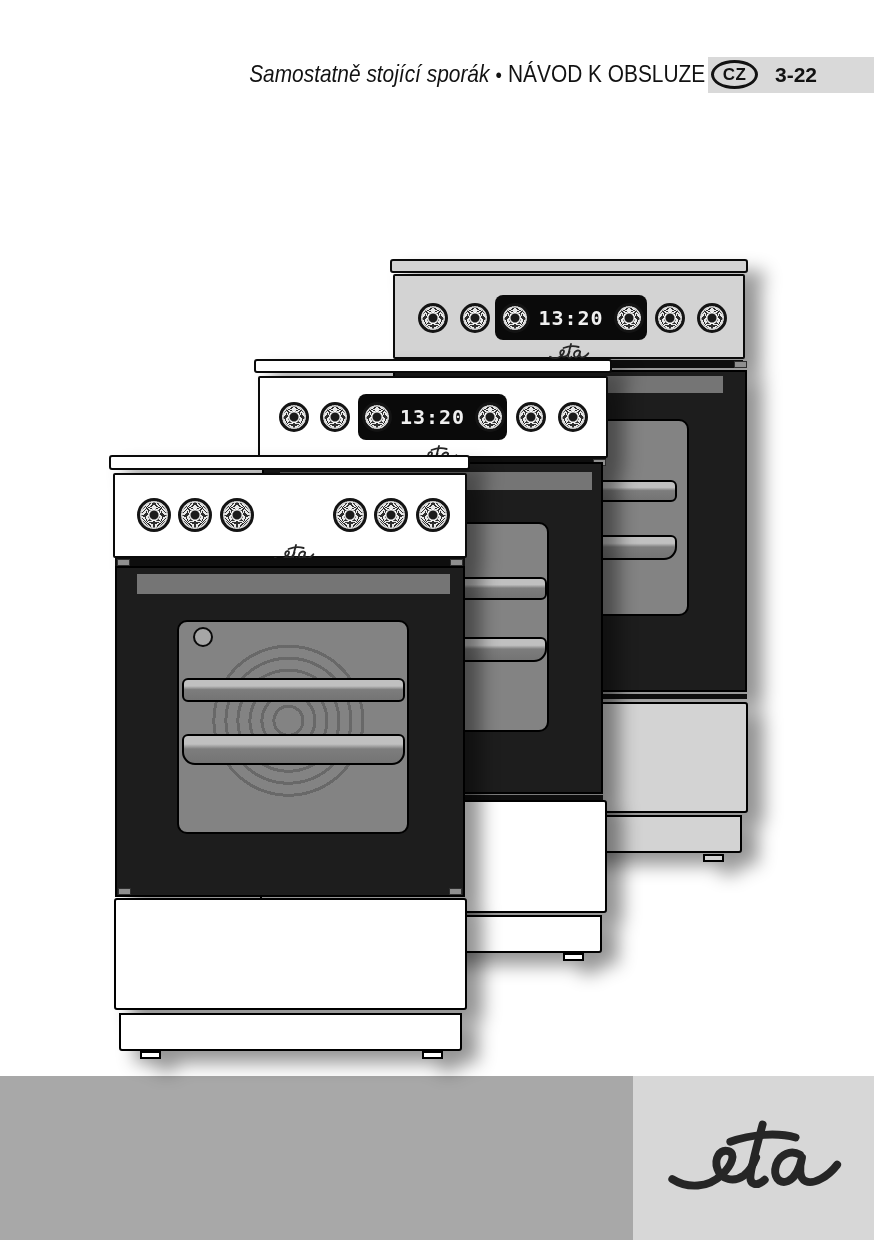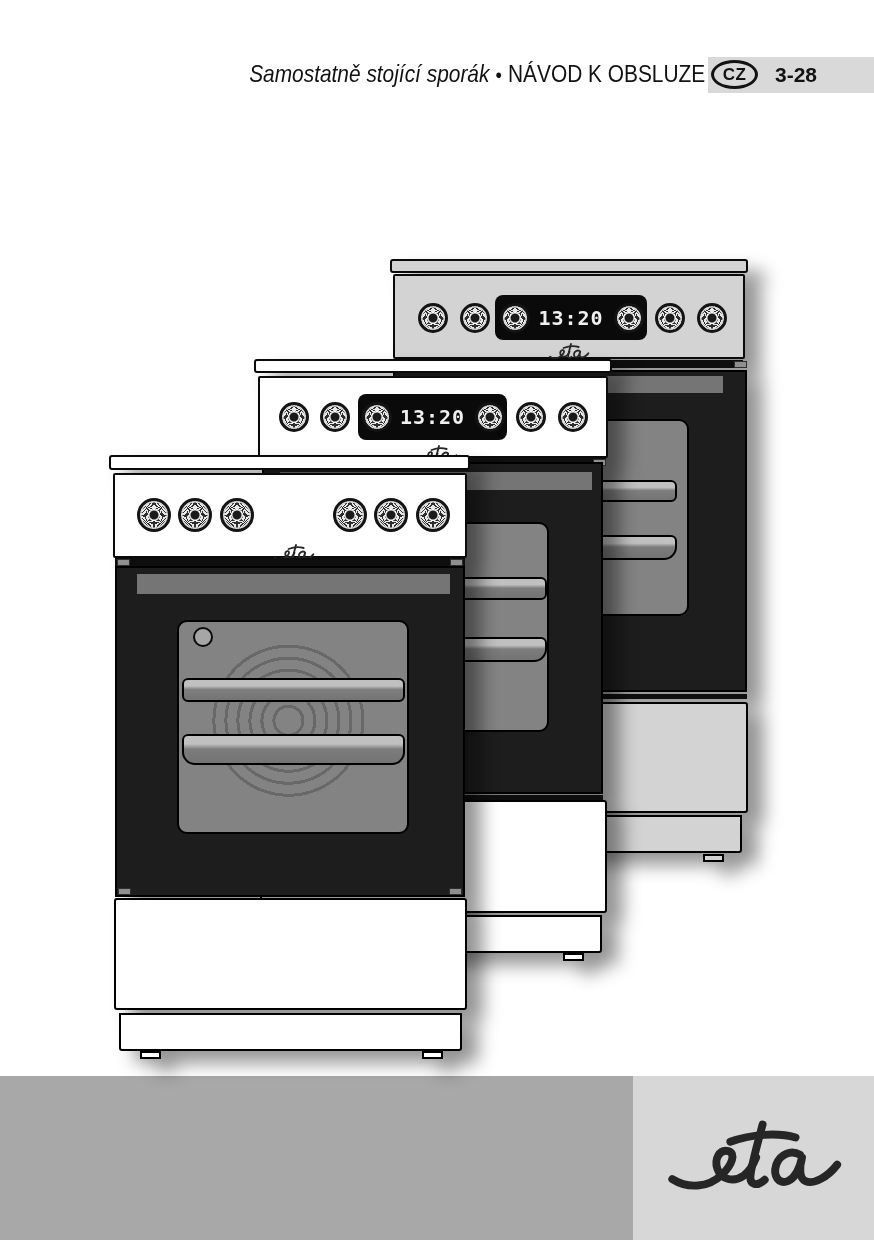--- a/index.html
+++ b/index.html
@@ -158,21 +158,21 @@
       </g>
     </defs>
   </svg>
 
   <div class="header-row row-1">
     <div class="hdr-band"></div>
     <div class="hdr-text">
       <span class="subtitle">Samostatně stojící sporák</span><span class="sep">•</span><span class="title">NÁVOD K OBSLUZE</span>
     </div>
     <div class="badge">CZ</div>
-    <div class="pages">3-28</div>
+    <div class="pages">3-22</div>
   </div>
 
 
 
   <div class="illustration">
 
     <div class="stove stove-back">
       <div class="slab"></div>
       <div class="panel">
         <div class="clock">

